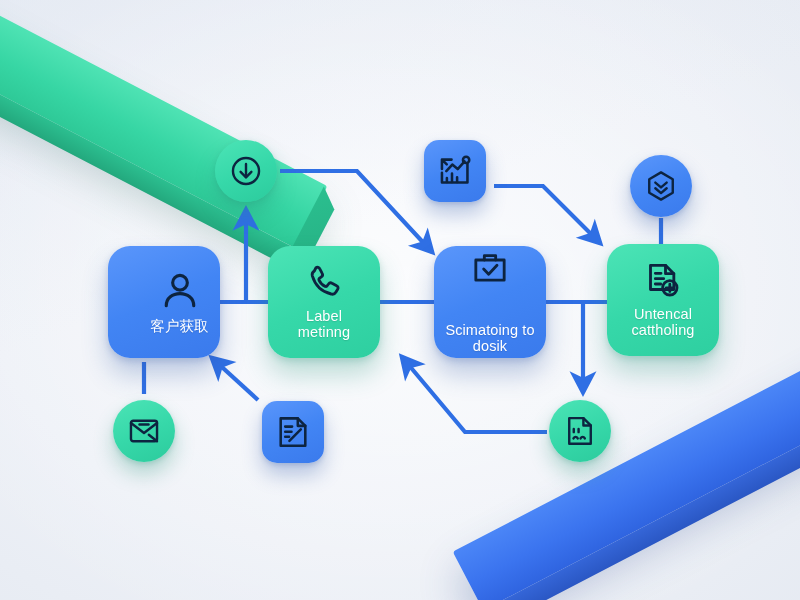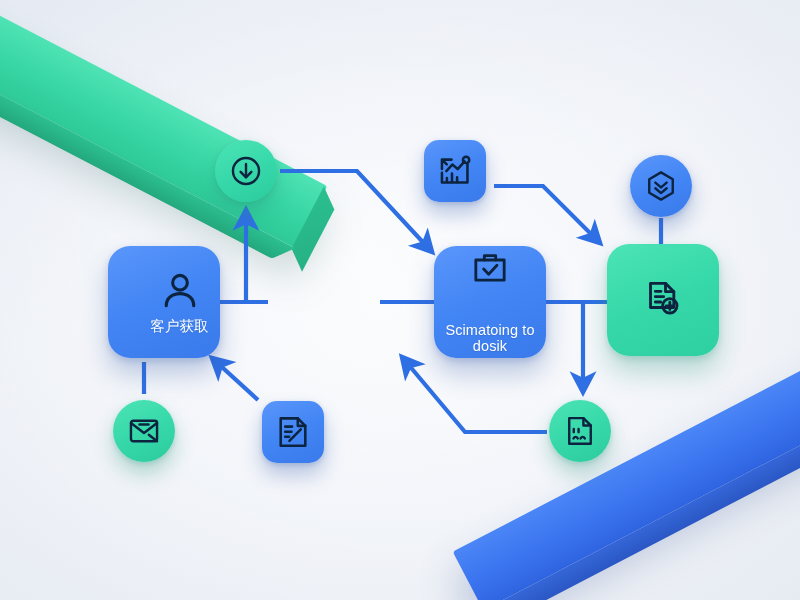--- a/index.html
+++ b/index.html
@@ -220,20 +220,29 @@
   <div class="node card blue" id="node-customer">
     <span class="node-icon">
       <svg width="44" height="44" viewBox="0 0 24 24" fill="none" stroke="#0d2440" stroke-width="1.7" stroke-linecap="round" stroke-linejoin="round">
         <circle cx="12" cy="7.5" r="4"></circle>
         <path d="M4.5 20c0-4.2 3.4-6.6 7.5-6.6s7.5 2.4 7.5 6.6"></path>
       </svg>
     </span>
     <span class="node-label">客户获取</span>
   </div>
 
+  <div class="node card green" id="node-call">
+    <span class="node-icon">
+      <svg width="40" height="40" viewBox="0 0 24 24" fill="none" stroke="#0d2440" stroke-width="1.7" stroke-linecap="round" stroke-linejoin="round">
+        <path d="M7.2 2.8c.8-.5 1.8-.2 2.2.6l1.5 2.8c.4.7.2 1.6-.5 2.1l-1.2.9c-.3.3-.4.7-.2 1.1.7 1.6 2.1 3 3.7 3.7.4.2.8.1 1.1-.2l.9-1.2c.5-.7 1.4-.9 2.1-.5l2.8 1.5c.8.4 1.1 1.4.6 2.2l-1 1.6c-.6 1-1.8 1.5-2.9 1.2C10.3 17.2 6.8 13.7 5 7.7c-.3-1.1.2-2.3 1.2-2.9z"></path>
+      </svg>
+    </span>
+    <span class="node-label">Label
+metinng</span>
+  </div>
 
   <div class="node card blue" id="node-brief">
     <span class="node-icon">
       <svg width="40" height="40" viewBox="0 0 24 24" fill="none" stroke="#0d2440" stroke-width="1.7" stroke-linecap="round" stroke-linejoin="round">
         <path d="M3.5 7.2h17v12.1h-17z"></path>
         <path d="M8.6 7.2V4.6h6.8v2.6"></path>
         <path d="M8.2 12.6l3 3.1 5-5.4"></path>
       </svg>
     </span>
     <span class="node-label">Scimatoing to
@@ -243,20 +252,22 @@
   <div class="node card green" id="node-doc">
     <span class="node-icon">
       <svg width="40" height="40" viewBox="0 0 24 24" fill="none" stroke="#0d2440" stroke-width="1.7" stroke-linecap="round" stroke-linejoin="round">
         <path d="M4.5 2.6h9l5 5v9.5h-14z"></path>
         <path d="M13.5 2.6v5h5"></path>
         <path d="M7.4 7.4h3.4M7.4 10.6h5M7.4 13.8h3.2"></path>
         <circle cx="16.1" cy="16.1" r="4.3" fill="none"></circle>
         <path d="M16.1 13.9v4.4M13.9 16.1h4.4"></path>
       </svg>
     </span>
+    <span class="node-label">Untencal
+cattholing</span>
   </div>
 
   <div class="node disc green" id="node-download">
     <span class="node-icon">
       <svg width="34" height="34" viewBox="0 0 24 24" fill="none" stroke="#0d2440" stroke-width="1.7" stroke-linecap="round" stroke-linejoin="round">
         <circle cx="12" cy="12" r="9.2"></circle>
         <path d="M12 7v9.3"></path>
         <path d="M8.2 12.6L12 16.5l3.8-3.9"></path>
       </svg>
     </span>

